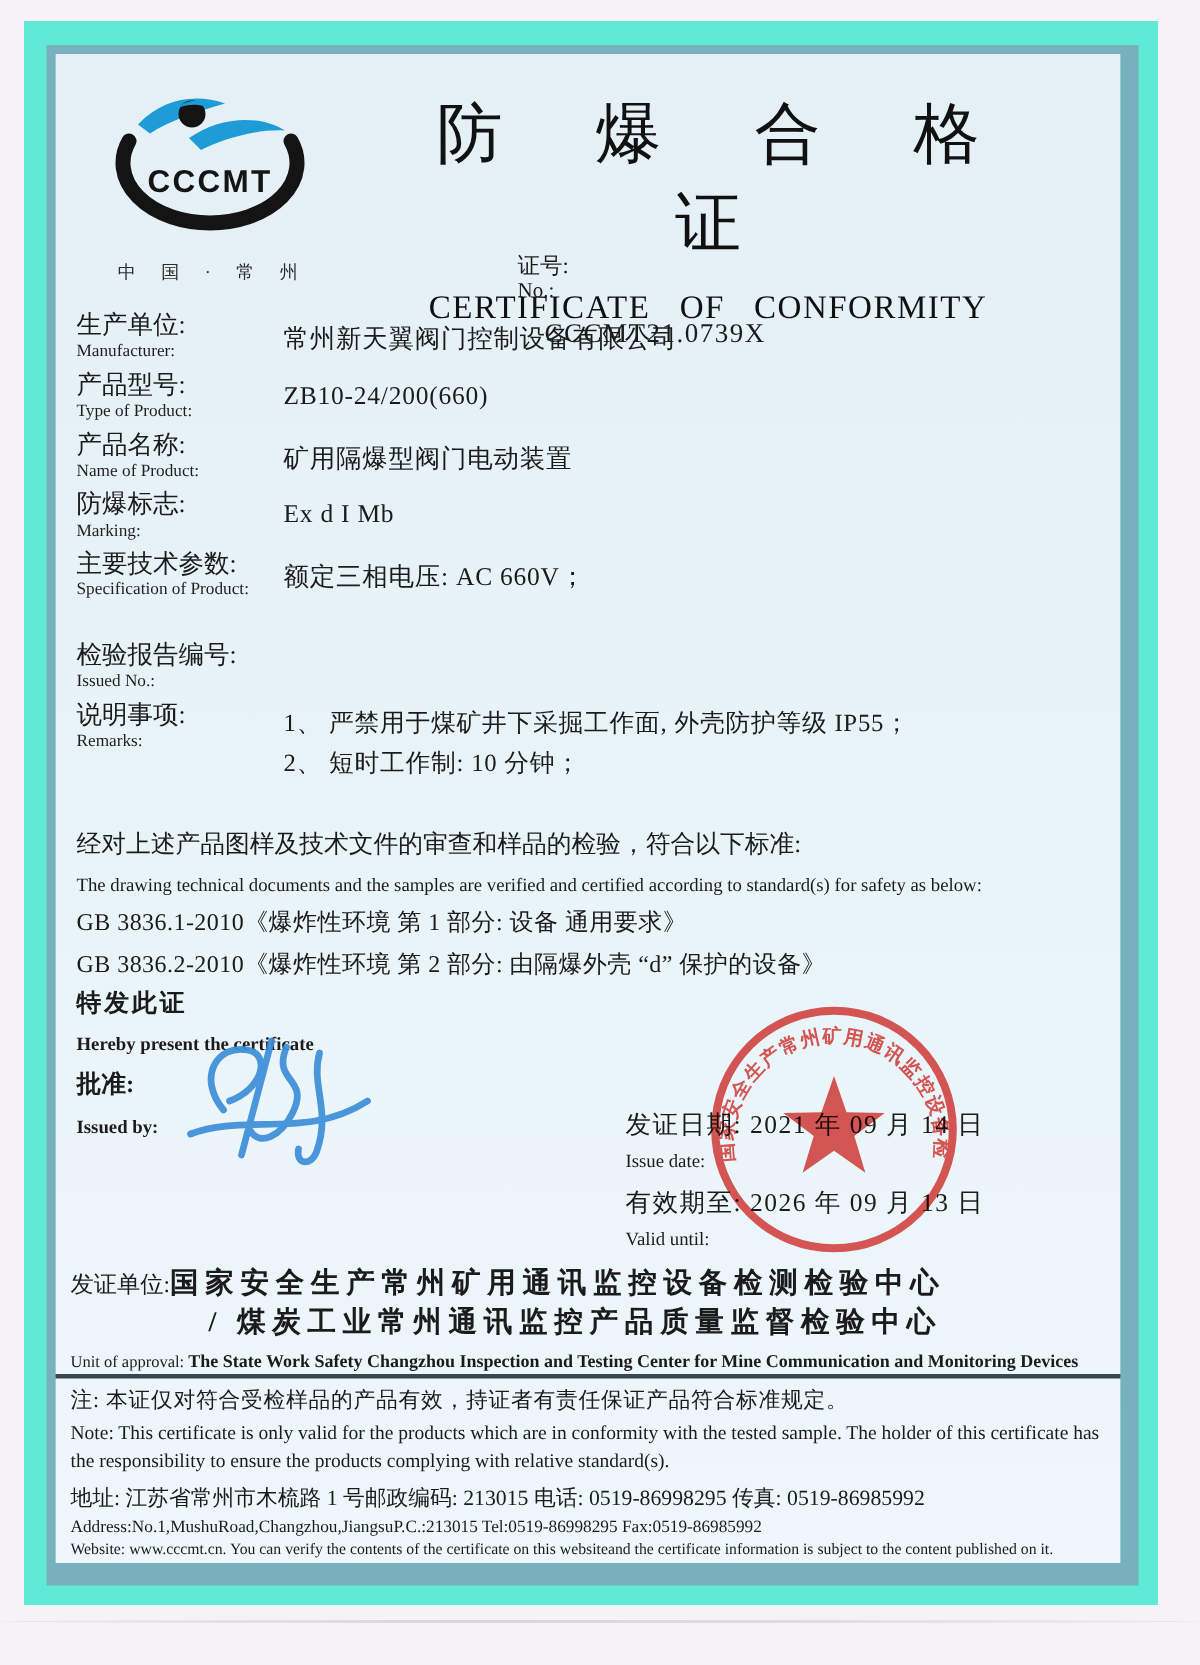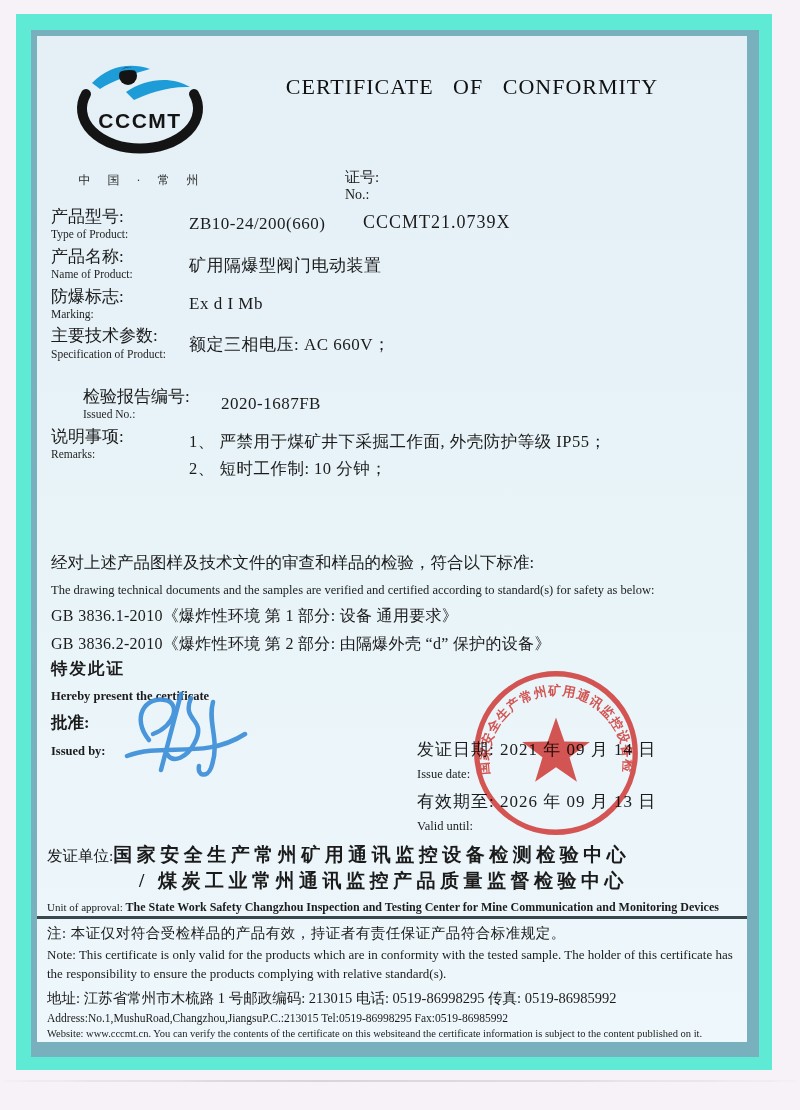--- a/index.html
+++ b/index.html
@@ -31,21 +31,21 @@
   .certno-en { font-size:14px; }
   .certno-value { font-size:18px; letter-spacing:1px; padding:9px 0 0 18px; }
 
   
   .fields { position:absolute; left:14px; top:170px; right:10px; }
   .field-row { display:flex; margin-bottom:3px; }
   .field-label { width:138px; flex:0 0 138px; }
   .label-cn { font-size:17px; line-height:1.25; }
   .label-en { font-size:11.5px; line-height:1.35; color:#1f1f1f; }
   .field-value { font-size:17px; padding-top:8px; letter-spacing:0.5px; }
-  .row-report { margin-top:24px;margin-left:32px; }
+  .row-report { margin-top:24px; }
   .remark-line { font-size:16.5px; line-height:1.65; }
   .field-value.remarks { padding-top:2px; }
 
   
   .standards { position:absolute; left:14px; top:516px; right:8px; }
   .std-intro-cn { font-size:16.5px; }
   .std-intro-en { font-size:12.5px; margin-top:9px; }
   .std-line { font-size:16px; line-height:1.75; letter-spacing:0.3px; }
   .std-lines { margin-top:4px; }
 
@@ -100,33 +100,41 @@
           <path d="M28,27 C44,10 66,6 86,13 C68,18 48,25 36,33 Z" fill="#1e9cd7"></path>
           <path d="M62,36 C82,22 108,20 126,31 C104,30 82,38 70,44 Z" fill="#1e9cd7"></path>
           <circle cx="64" cy="20" r="9" fill="#141414"></circle>
           <path d="M55,16 C60,10 70,10 73,15 C66,13 60,14 55,16 Z" fill="#1e9cd7"></path>
           <text x="76" y="72" text-anchor="middle" font-family="Liberation Sans, sans-serif" font-size="21" font-weight="bold" letter-spacing="1.5" fill="#141414">CCCMT</text>
         </svg>
         <div class="logo-sub">中 国 · 常 州</div>
       </div>
 
       <div class="titles">
+        <div class="title-cn">防 爆 合 格 证</div>
         <div class="title-en">CERTIFICATE   OF   CONFORMITY</div>
       </div>
 
       <div class="certno">
         <div class="certno-labels">
           <div class="certno-cn">证号:</div>
           <div class="certno-en">No.:</div>
         </div>
         <div class="certno-value">CCCMT21.0739X</div>
       </div>
 
       <div class="fields">
 
+        <div class="field-row">
+          <div class="field-label">
+            <div class="label-cn">生产单位:</div>
+            <div class="label-en">Manufacturer:</div>
+          </div>
+          <div class="field-value">常州新天翼阀门控制设备有限公司</div>
+        </div>
 
         <div class="field-row">
           <div class="field-label">
             <div class="label-cn">产品型号:</div>
             <div class="label-en">Type of Product:</div>
           </div>
           <div class="field-value">ZB10-24/200(660)</div>
         </div>
 
         <div class="field-row">
@@ -151,21 +159,20 @@
             <div class="label-en">Specification of Product:</div>
           </div>
           <div class="field-value">额定三相电压: AC 660V；</div>
         </div>
 
         <div class="field-row row-report">
           <div class="field-label">
             <div class="label-cn">检验报告编号:</div>
             <div class="label-en">Issued No.:</div>
           </div>
-          <div class="field-value">2020-1687FB</div>
         </div>
 
         <div class="field-row">
           <div class="field-label">
             <div class="label-cn">说明事项:</div>
             <div class="label-en">Remarks:</div>
           </div>
           <div class="field-value remarks">
             <div class="remark-line">1、 严禁用于煤矿井下采掘工作面, 外壳防护等级 IP55；</div>
             <div class="remark-line">2、 短时工作制: 10 分钟；</div>

